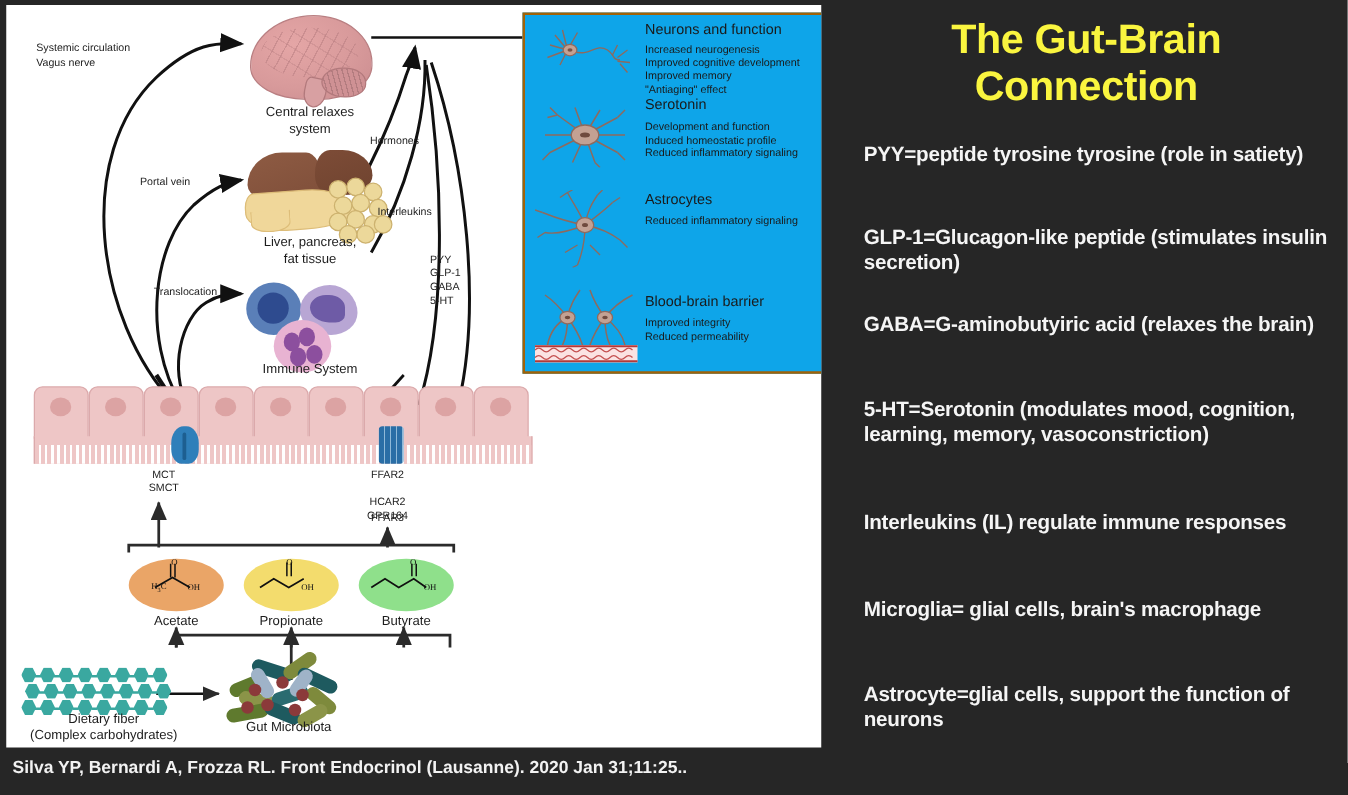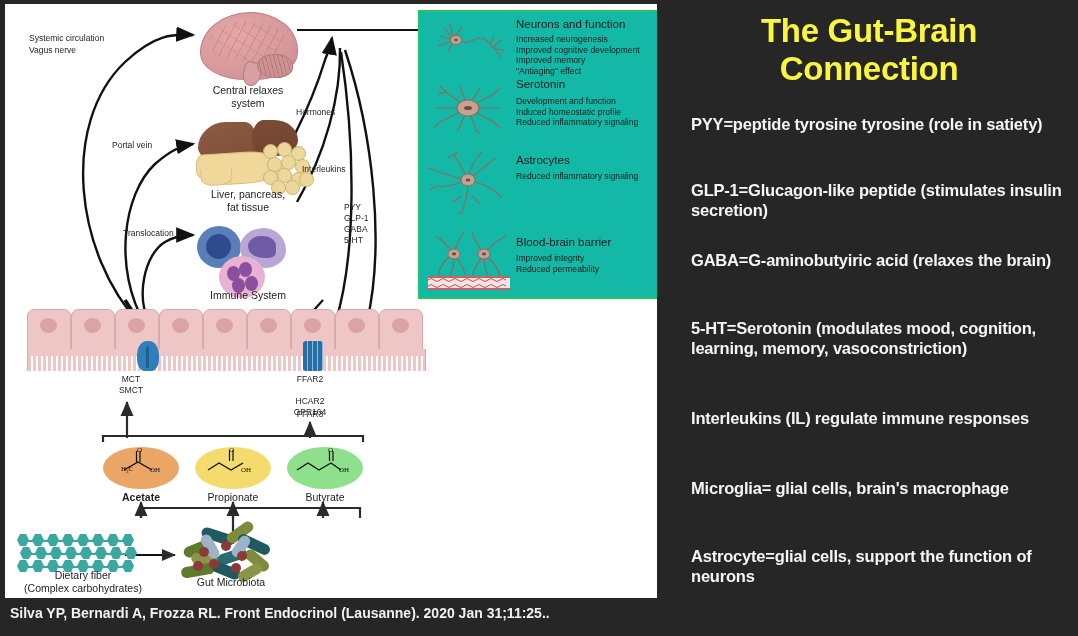--- a/index.html
+++ b/index.html
@@ -164,21 +164,21 @@
     clip-path:polygon(25% 0,75% 0,100% 50%,75% 100%,25% 100%,0 50%);
   }
   #fiber b{position:absolute;display:block;height:1.5px;background:#3aa8a0;}
 
   #microbiota{position:absolute;left:172px;top:521px;width:110px;height:55px;}
   #microbiota i{position:absolute;display:block;border-radius:6px;}
 
   
   #inset{
     position:absolute;left:413px;top:6px;width:238px;height:285px;
-    border:2px solid #22c55e;background:#14b8a6;
+    border:2px solid #a16207;background:#0ea5e9;
   }
   .inset-title{
     position:absolute;color:#1a1a1a;font-size:11.5px;font-weight:400;white-space:nowrap;
   }
   .inset-lines{
     position:absolute;color:#1a1a1a;font-size:8.6px;line-height:10.5px;white-space:pre;
   }
   .glia{position:absolute;}
 
   
@@ -358,21 +358,21 @@
       <path d="M324.5,457 L324.5,447 M328,457 L328,447" fill="none" stroke="#111" stroke-width="1.2"></path>
     </svg>
     <div class="mol" style="left:116px;top:461px;">H<sub style="font-size:5px;">3</sub>C</div>
     <div class="mol" style="left:145px;top:462px;">OH</div>
     <div class="mol" style="left:132px;top:442px;">O</div>
     <div class="mol" style="left:236px;top:462px;">OH</div>
     <div class="mol" style="left:224px;top:442px;">O</div>
     <div class="mol" style="left:334px;top:462px;">OH</div>
     <div class="mol" style="left:323px;top:442px;">O</div>
 
-    <div class="organ-name" style="left:96px;top:487px;width:80px;font-weight:bold;">Acetate</div>
+    <div class="organ-name" style="left:96px;top:487px;width:80px;">Acetate</div>
     <div class="organ-name" style="left:188px;top:487px;width:80px;">Propionate</div>
     <div class="organ-name" style="left:280px;top:487px;width:80px;">Butyrate</div>
 
     <div id="fiber">
         <i style="left: 0px; top: 0px;"></i>
         <b style="left: 11px; top: 6px; width: 5px;"></b>
         <i style="left: 15px; top: 0px;"></i>
         <b style="left: 26px; top: 6px; width: 5px;"></b>
         <i style="left: 30px; top: 0px;"></i>
         <b style="left: 41px; top: 6px; width: 5px;"></b>

